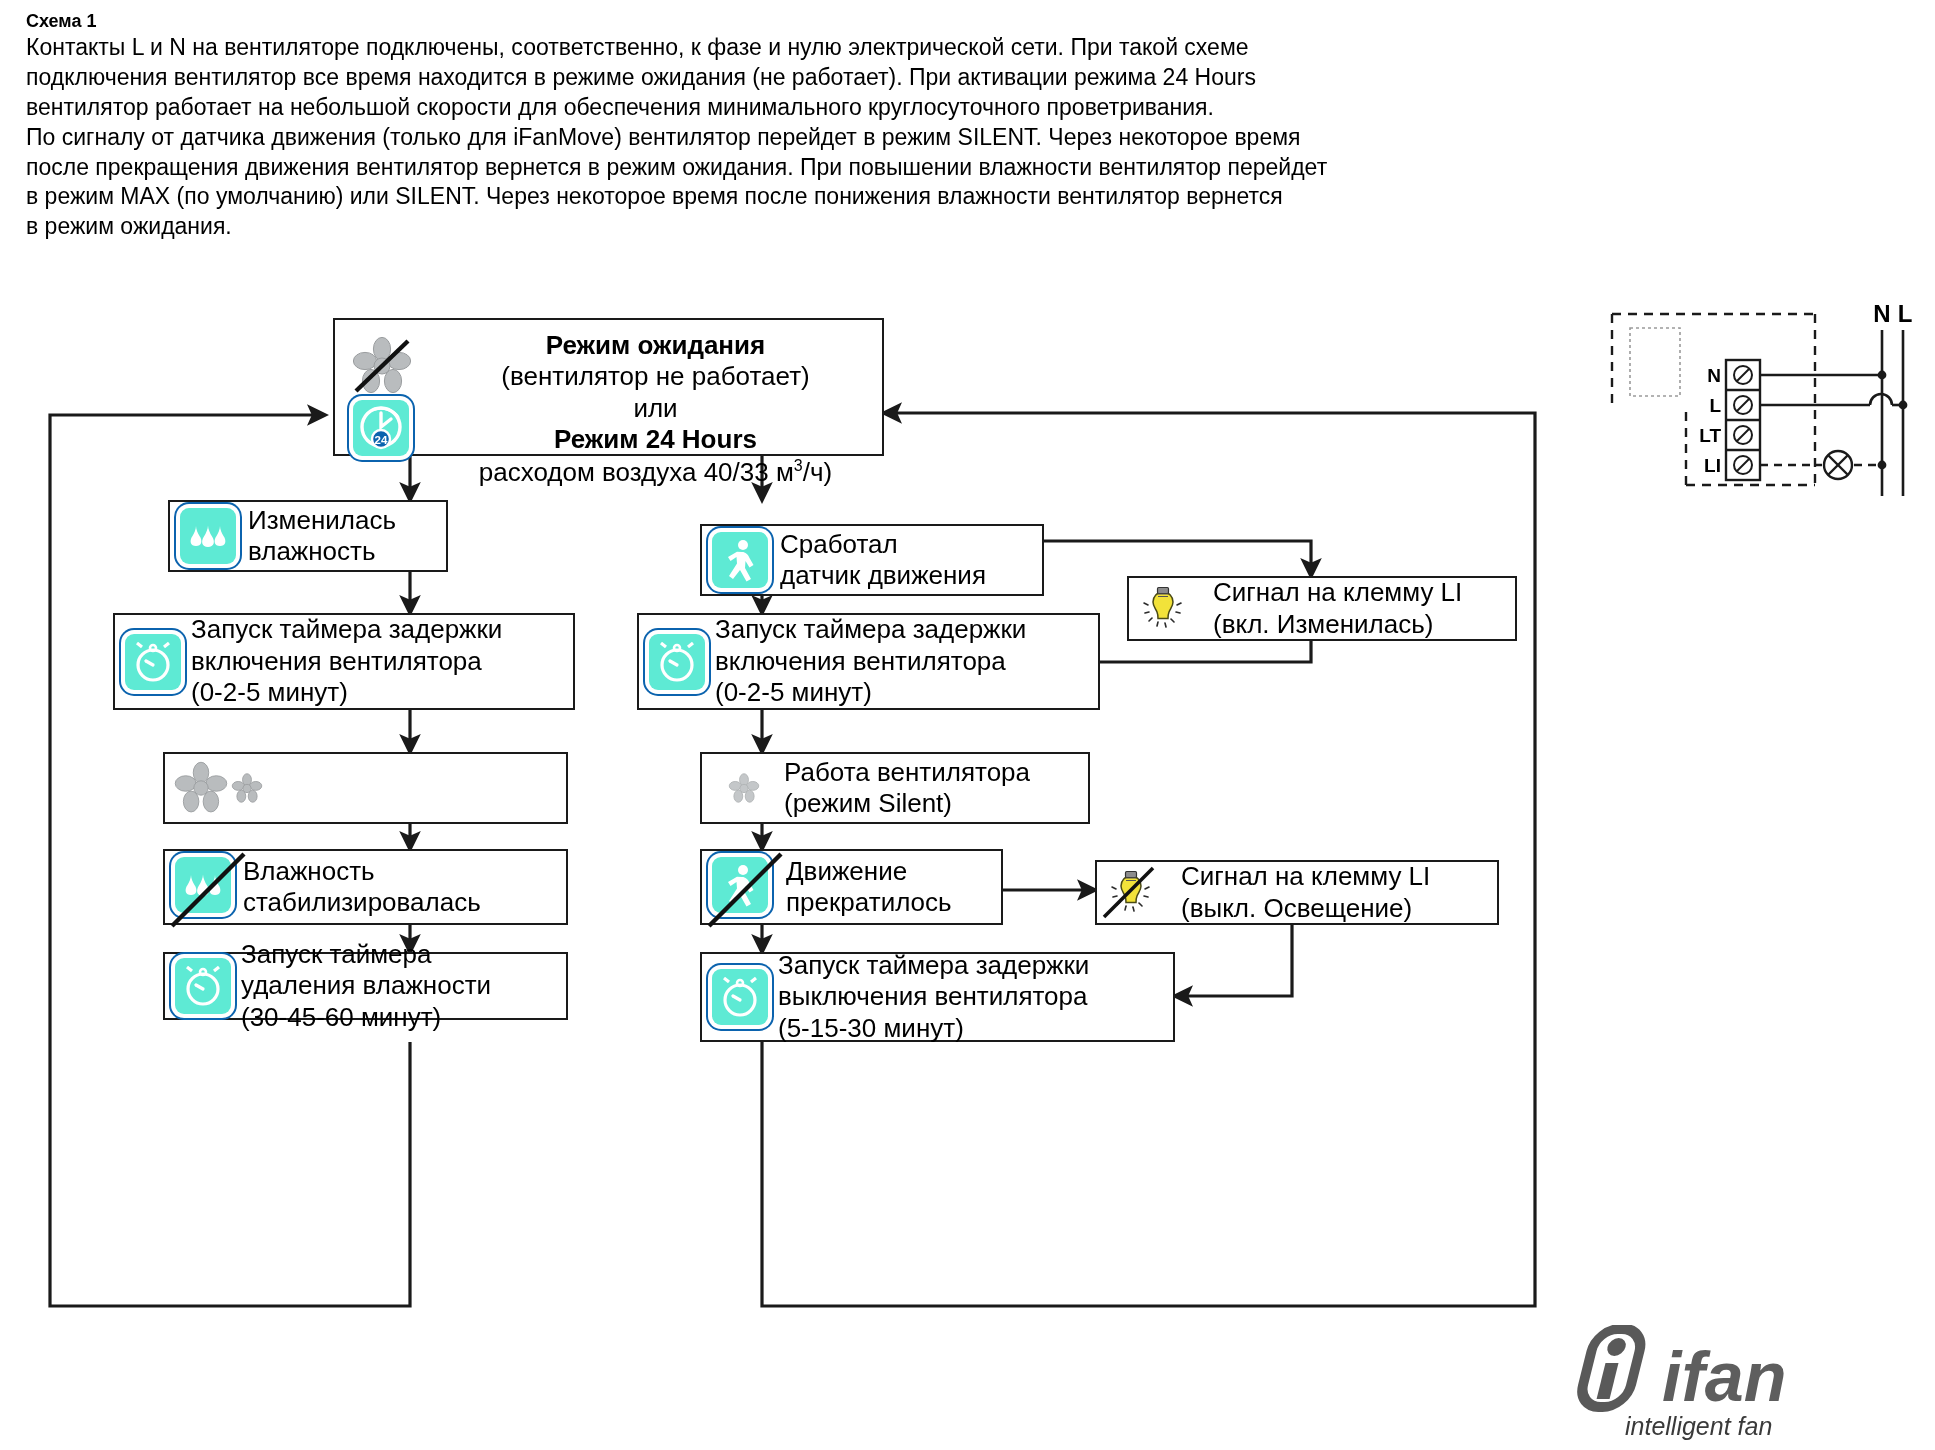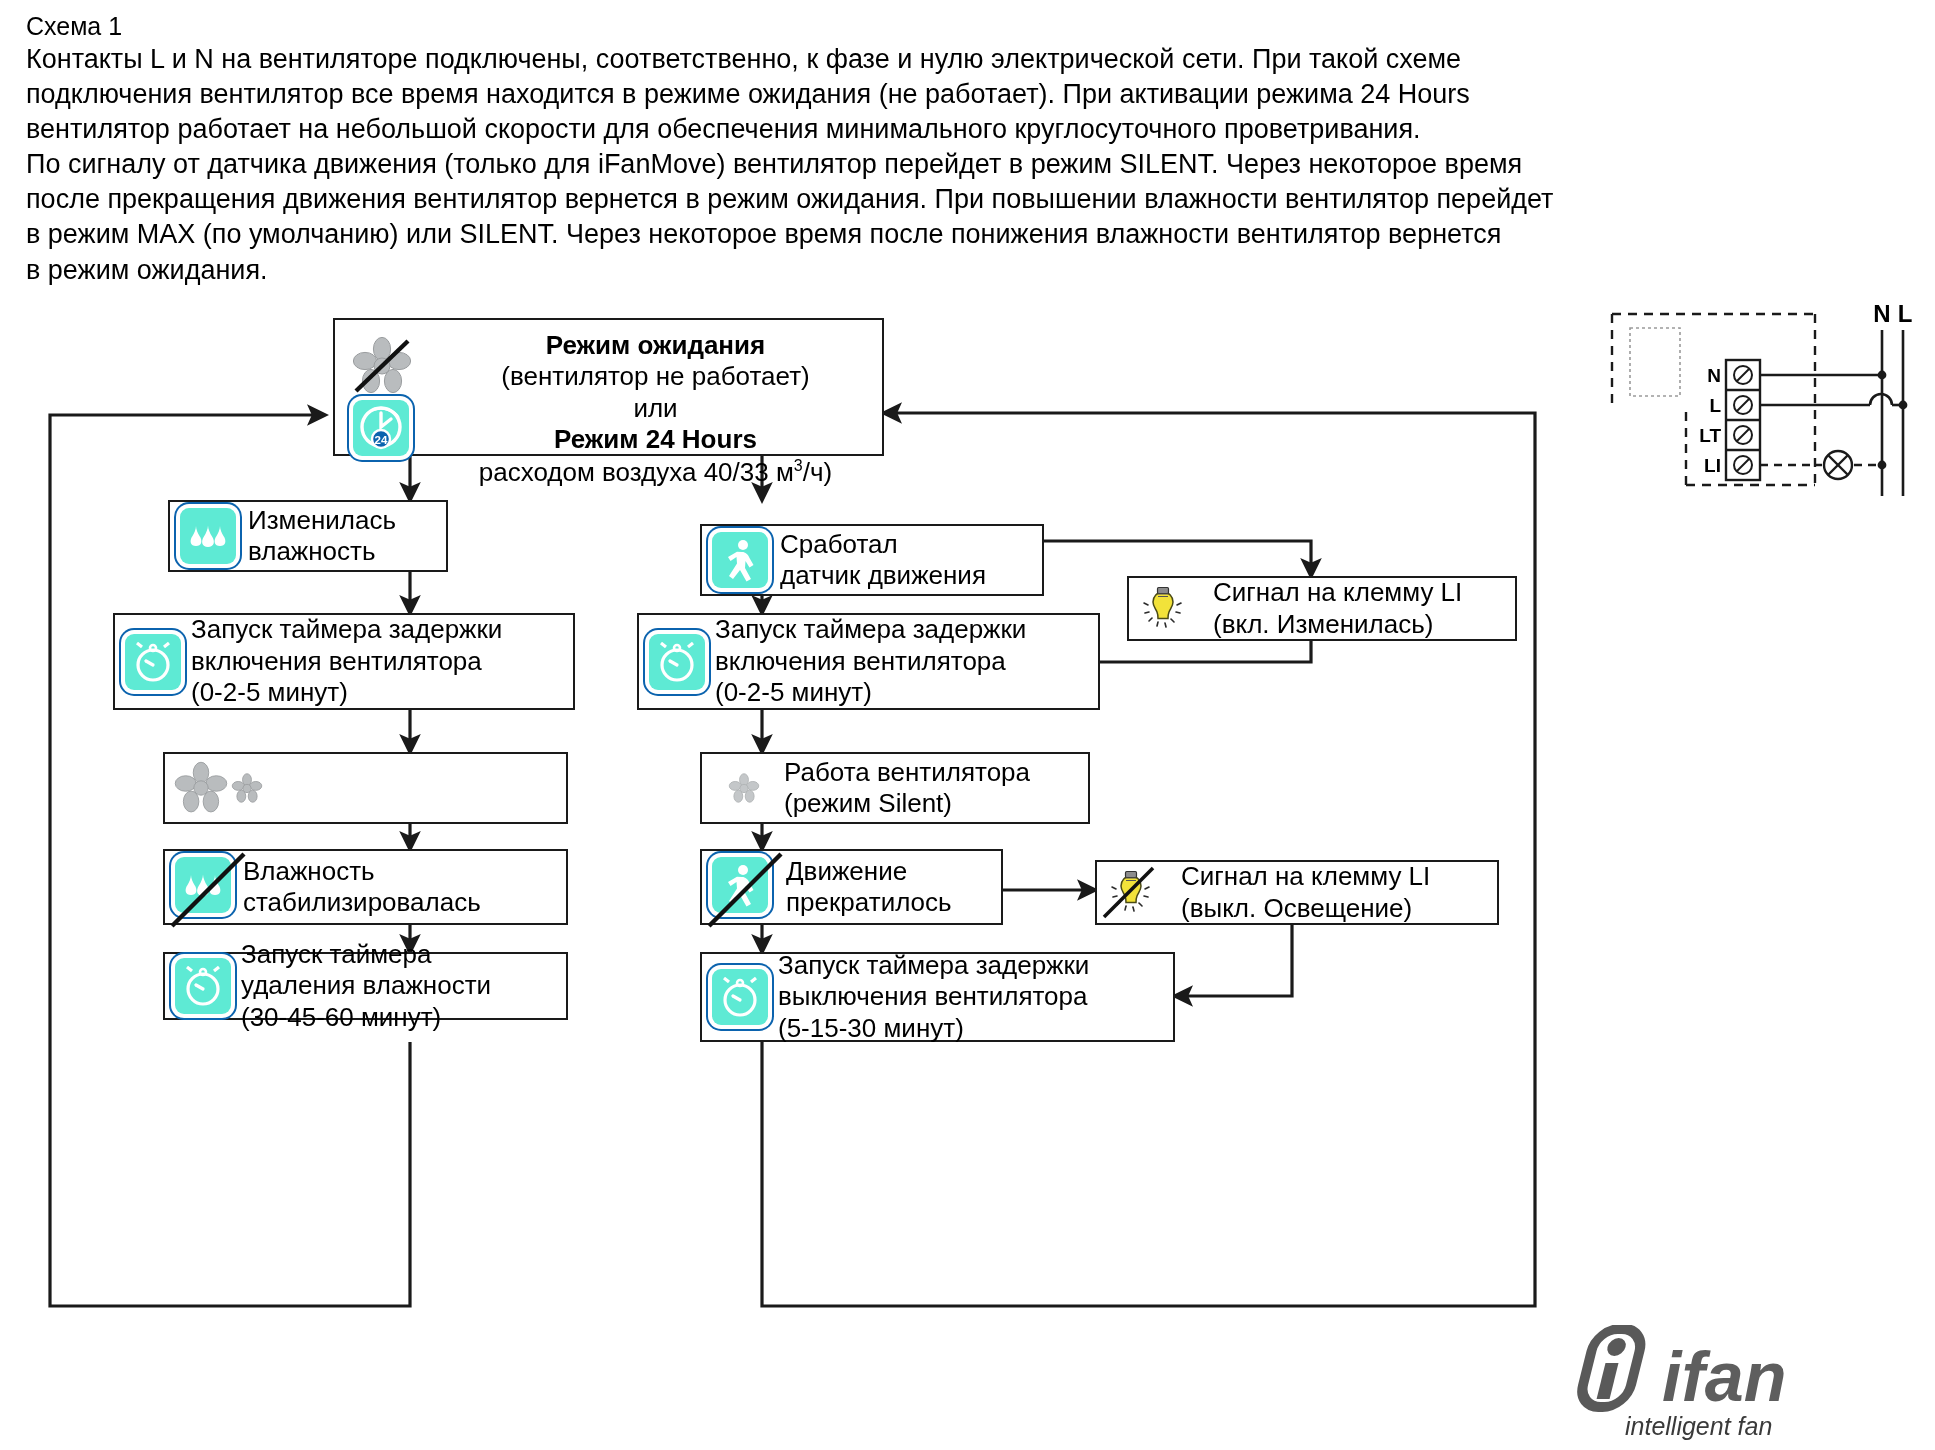--- a/index.html
+++ b/index.html
@@ -1,22 +1,22 @@
 <!DOCTYPE html>
 <html><head>
 <meta charset="utf-8">
 <style>
   html,body{margin:0;padding:0;background:#fff;}
   body{width:1935px;height:1450px;position:relative;
        font-family:"Liberation Sans",sans-serif;color:#000;overflow:hidden;}
 
   
   #intro{position:absolute;left:26px;top:10px;width:1880px;}
-  #intro .title{font-size:25px;font-weight:normal;line-height:1.28;}
-  #intro .para{font-size:27px;line-height:1.30;white-space:pre-line;}
+  #intro .title{font-size:18px;font-weight:bold;line-height:1.28;}
+  #intro .para{font-size:23px;line-height:1.30;white-space:pre-line;}
 
   
   #wires{position:absolute;left:0;top:0;width:1935px;height:1450px;}
 
   
   .box{position:absolute;border:2.5px solid #1a1a1a;background:#fff;
        box-sizing:border-box;display:flex;align-items:center;}
   .box .ico{flex:0 0 auto;display:flex;align-items:center;justify-content:center;}
   .box .txt{font-size:26px;line-height:1.21;}
   .box .txt.ctr{text-align:center;width:100%;}

